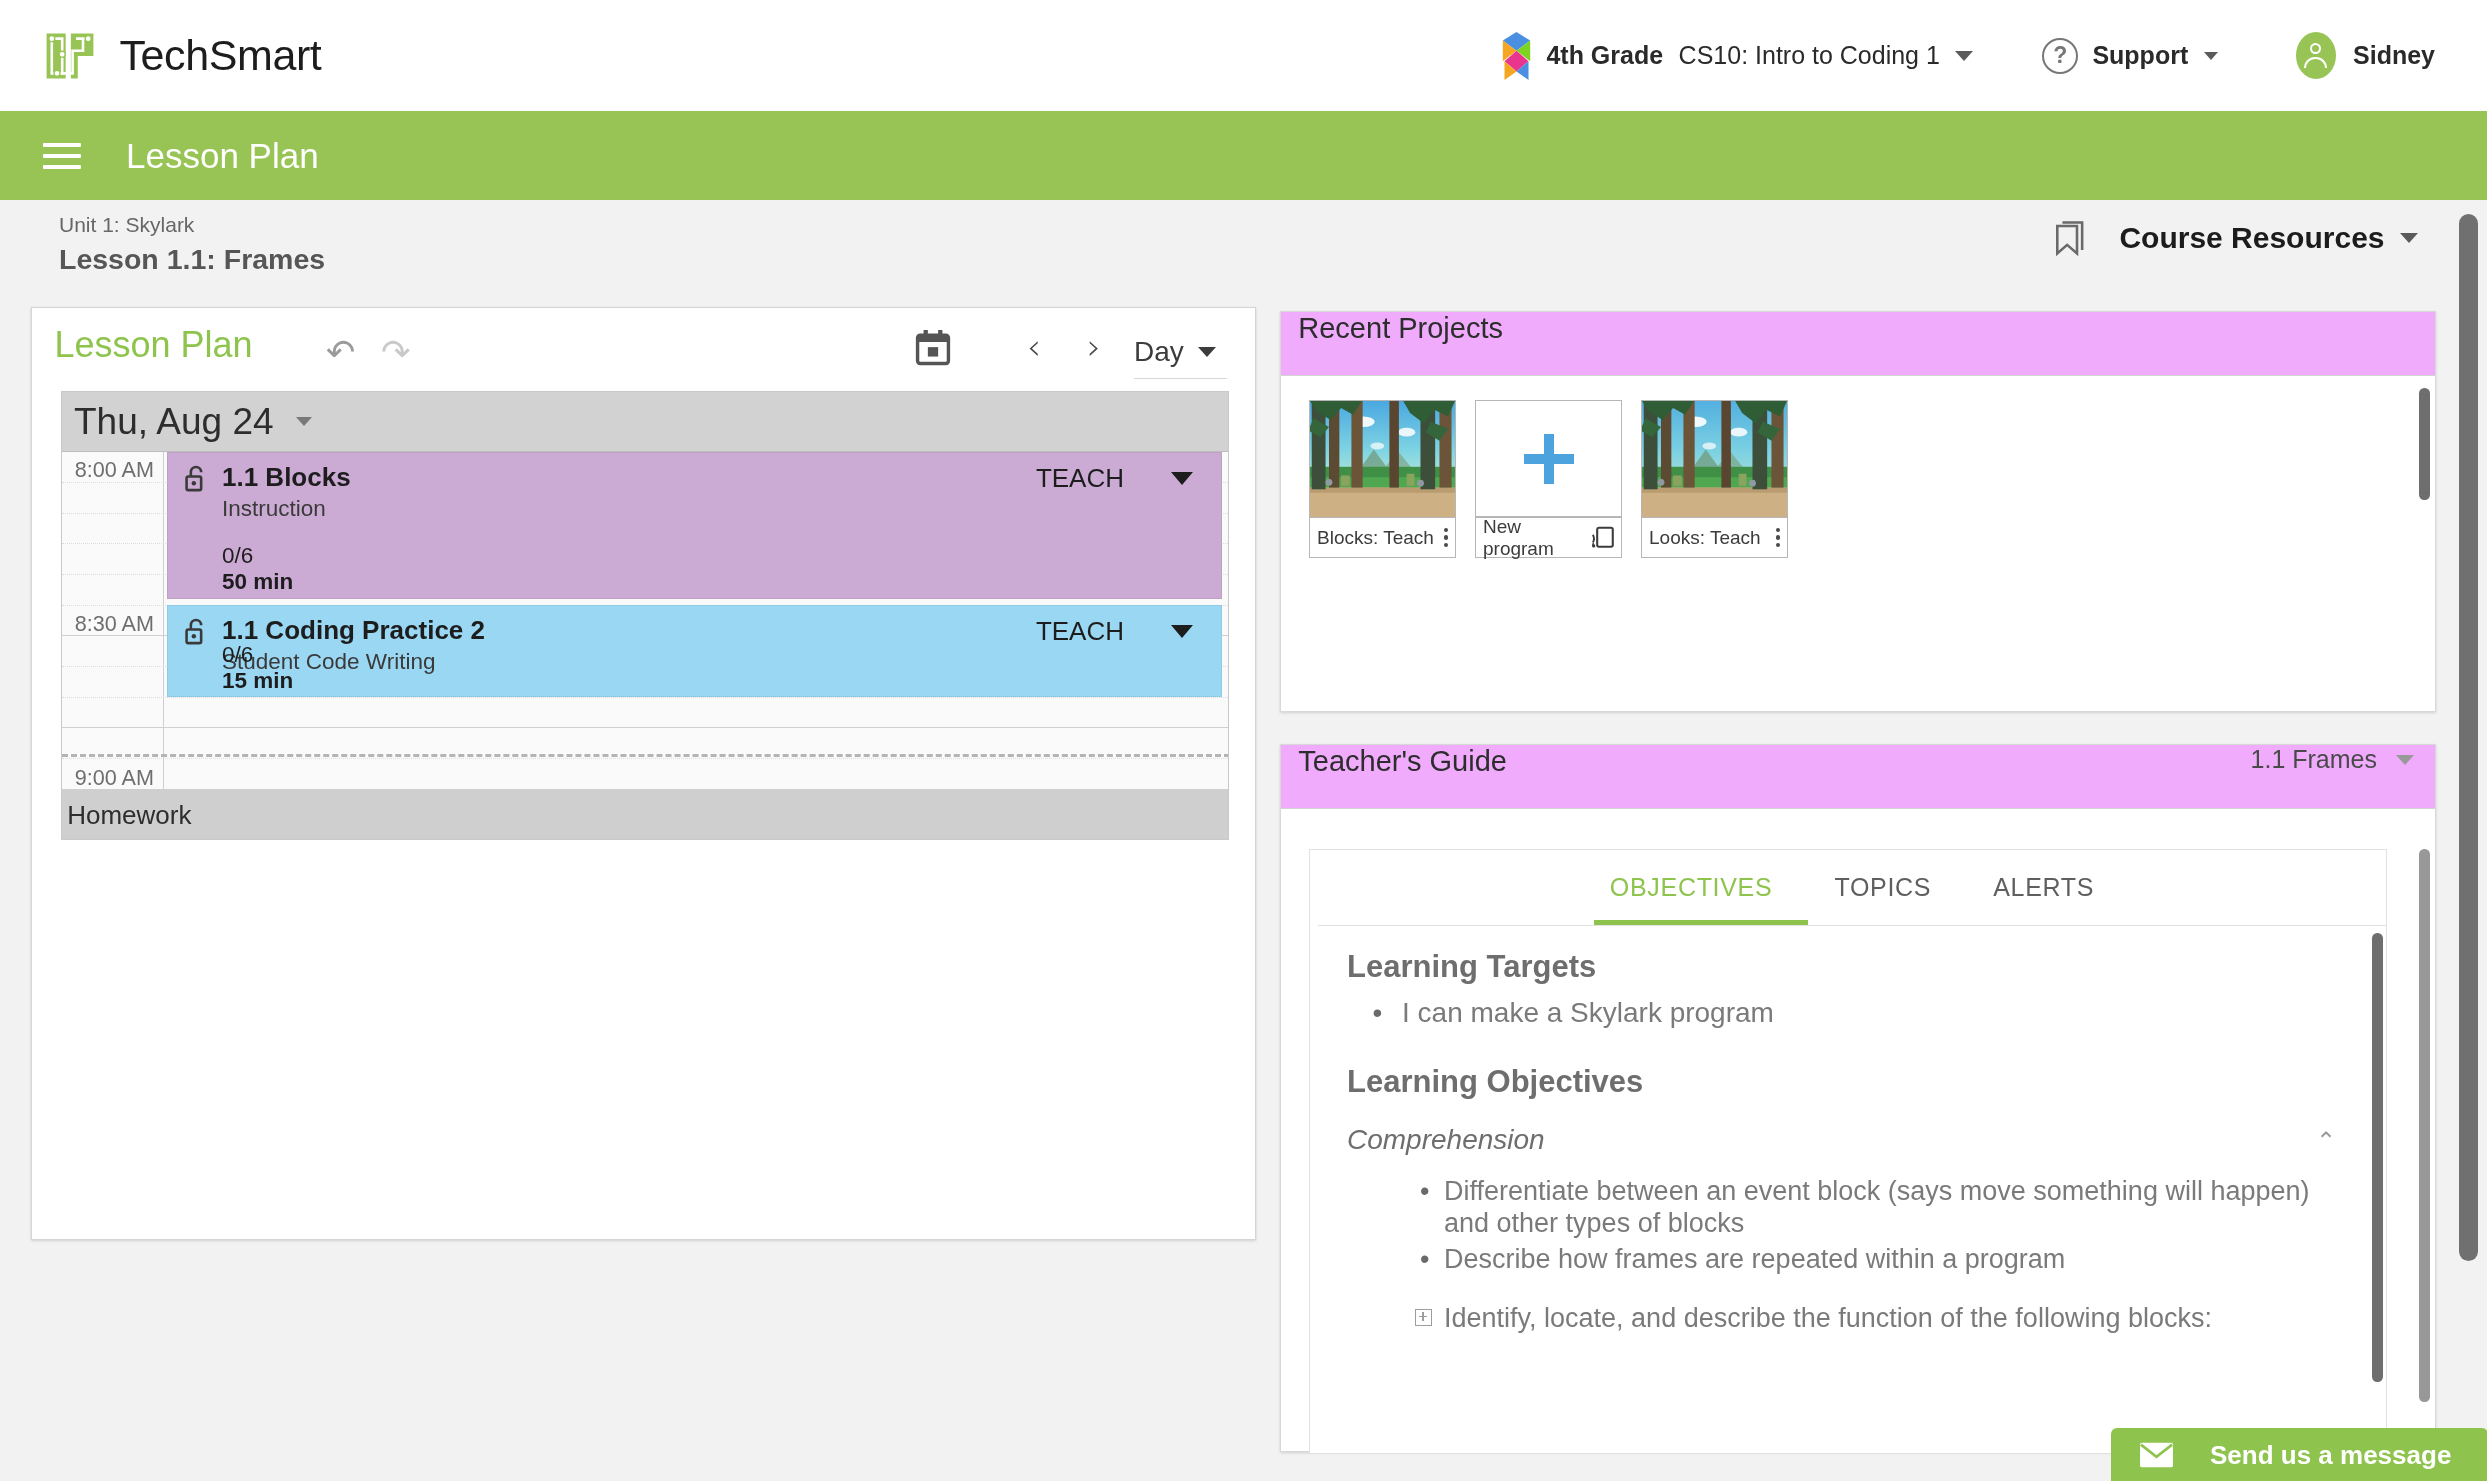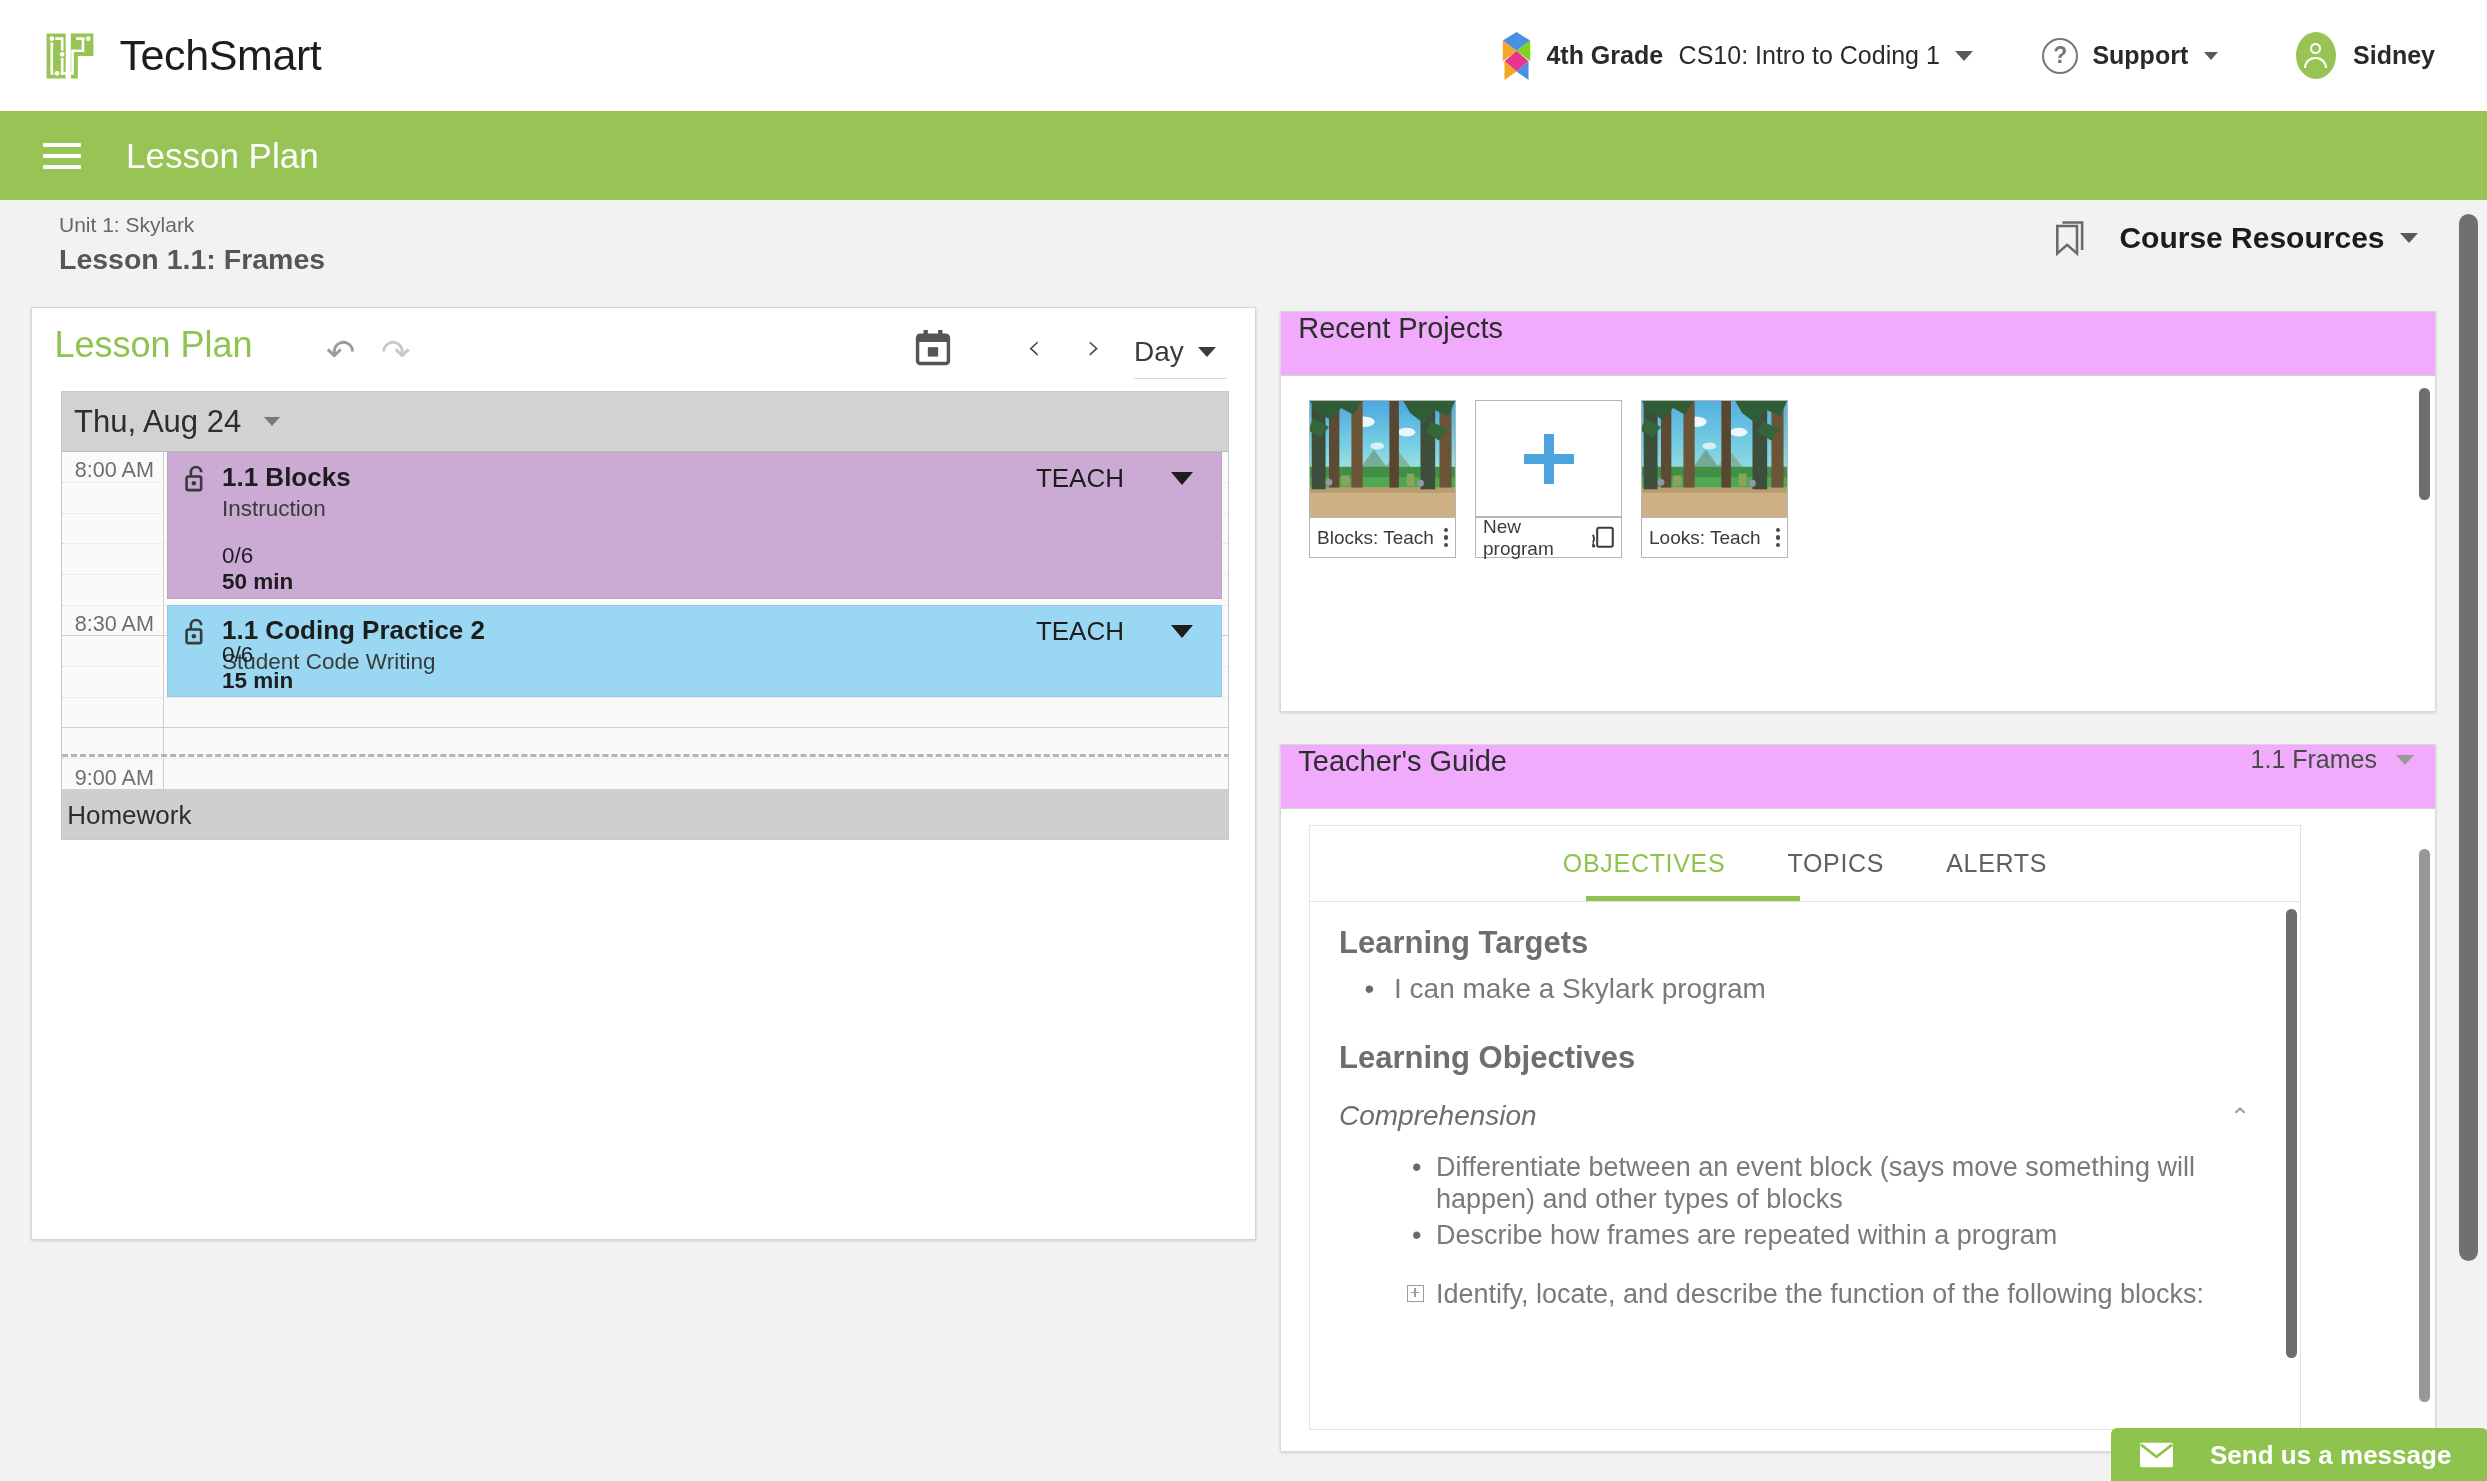--- a/index.html
+++ b/index.html
@@ -103,21 +103,21 @@
 
   
   .calwrap {
     position: absolute; left: 29px; top: 83px; width: 1168px; height: 449px;
     border: 0.9px solid #c9c9c9; background: #fafafa; overflow: hidden;
   }
   .calhead {
     height: 60px; background: #d2d2d2; display: flex; align-items: center;
     border-bottom: 0.9px solid #bdbdbd;
   }
-  .calhead-label { font-size: 31px; color: #2d2d2d; margin-left: 12px; }
+  .calhead-label { font-size: 37px; color: #2d2d2d; margin-left: 12px; }
   .calhead .caret { margin-left: 22.5px; border-top-color: #797979;
                     border-left-width: 8.6px; border-right-width: 8.6px; border-top-width: 9.5px; }
 
   .calbody { position: relative; height: 387px; }
   .timecol { position: absolute; left: 0; top: 0; width: 102px; height: 100%;
              border-right: 0.9px solid #cfcfcf; }
   .slot { position: absolute; left: 0; width: 1168px; height: 31px;
           border-bottom: 0.9px dotted #dcdcdc; }
   .slot.hourline { border-bottom: 0.9px solid #cfcfcf; }
   .timelabel { position: absolute; left: 0; width: 92px; text-align: right;
@@ -181,22 +181,22 @@
   .proj-scroll {
     position: absolute; right: 5.2px; top: 76px; width: 10.4px; height: 112px;
     background: #6e6e6e; border-radius: 5.2px; cursor: pointer;
   }
 
   .rp-guide {
     position: absolute; left: 1280px; top: 744px; width: 1156px; height: 708px;
     background: #fff; border: 0.9px solid #d8d8d8; box-shadow: 0 0.9px 2.6px rgba(0,0,0,.14);
   }
   .guide-card {
-    position: absolute; left: 28px; top: 80px; width: 992px; height: 605px;
-    border: 0.9px solid #e2e2e2; background: #fff; overflow: hidden;
+    position: absolute; left: 28px; top: 104px; width: 1078px; height: 605px;
+    border: 0.9px solid #e2e2e2; background: #fff; overflow: hidden; padding-left: 8px;
   }
   .tabs { height: 76px; display: flex; align-items: center; justify-content: center;
           gap: 0; border-bottom: 0.9px solid #e2e2e2; position: relative; }
   .tab { font-size: 25px; color: #5f5f5f; letter-spacing: 0.7px; cursor: pointer;
          padding: 0 31px; height: 76px; display: flex; align-items: center; }
   .tab.active { color: #8ec44d; }
   .tab-underline { position: absolute; bottom: 0; left: 276px; width: 214px;
                    height: 5.2px; background: #8ec44d; }
   .guide-body { position: relative; padding: 22.5px 40px 0 29px; }
   .g-h2 { font-size: 31px; font-weight: bold; color: #6e6e6e; margin-bottom: 12px; }

